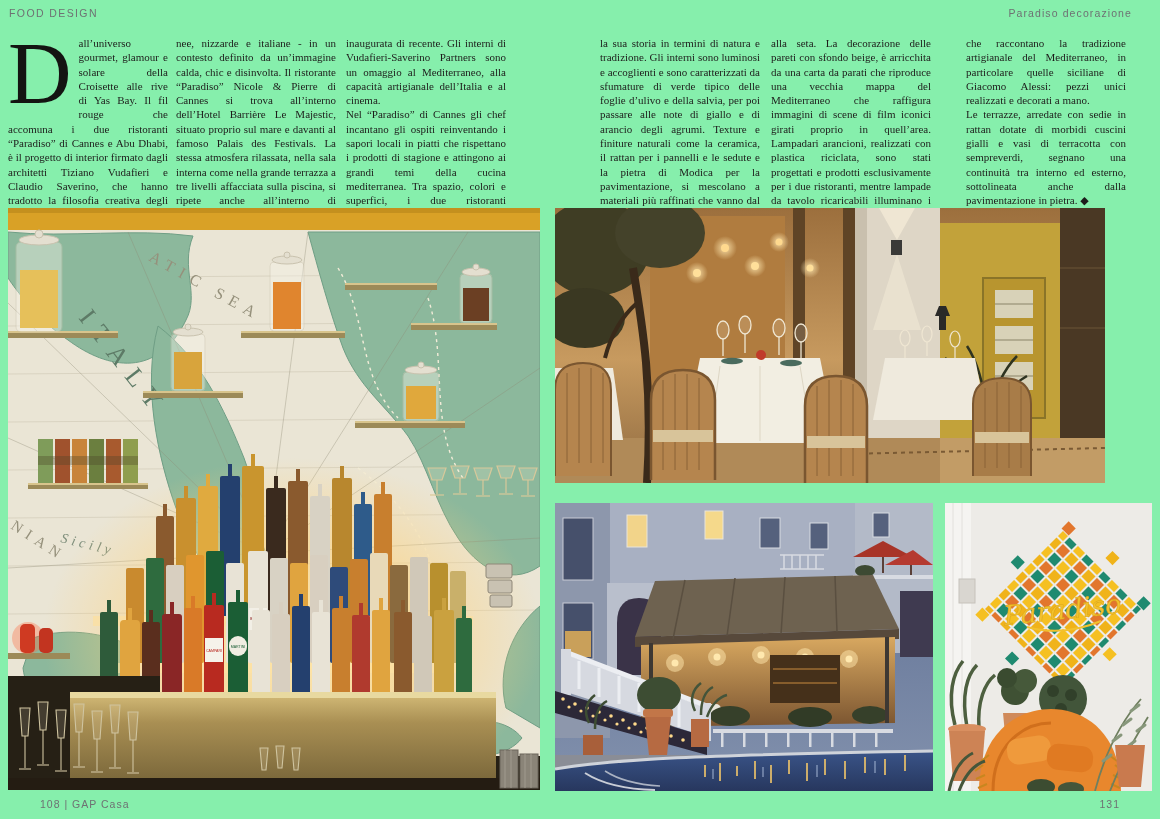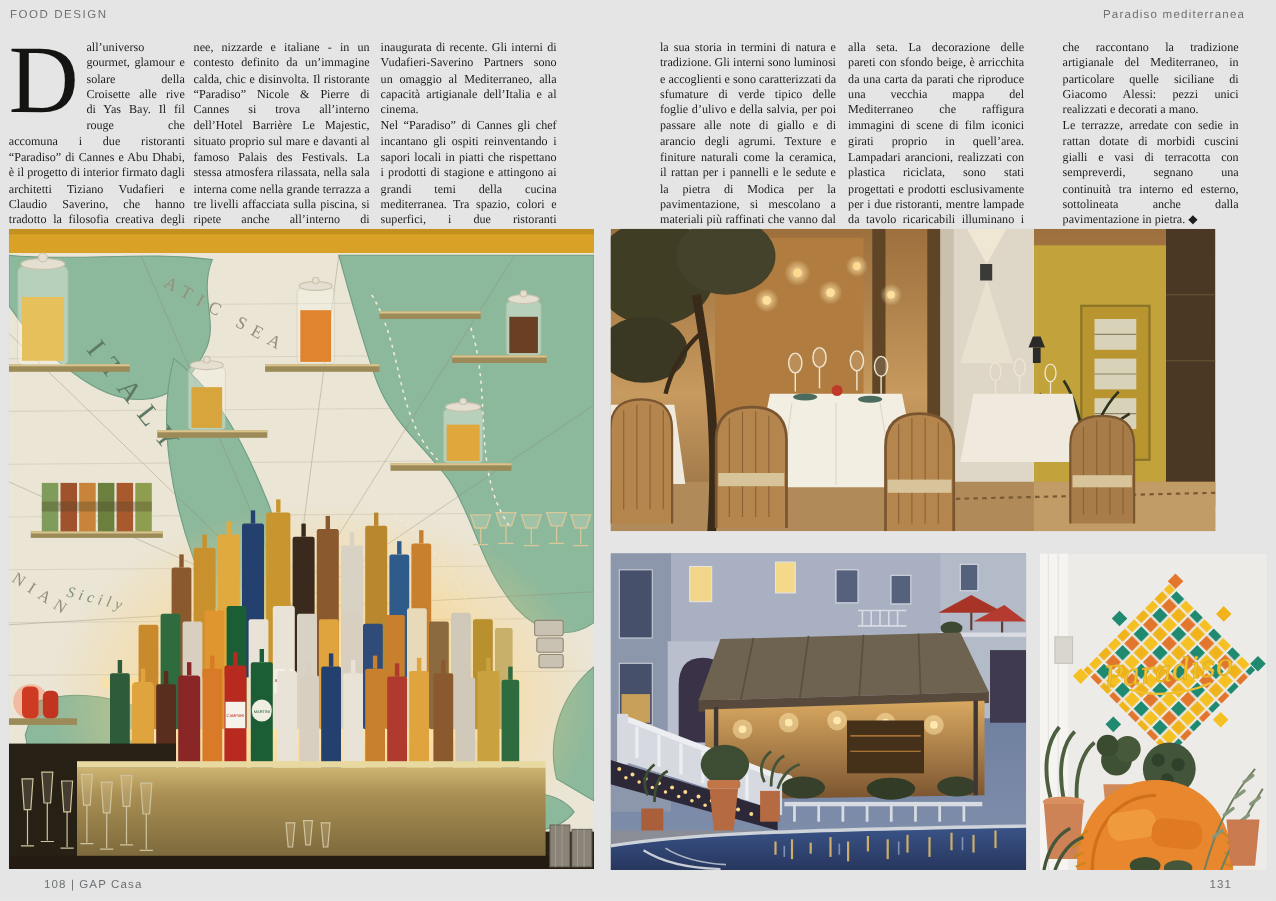--- a/index.html
+++ b/index.html
@@ -1,18 +1,18 @@
 <!DOCTYPE html>
 <html><head>
 <meta charset="utf-8">
 <style>
   * { margin:0; padding:0; box-sizing:border-box; }
   html,body { background:#ffffff; }
   .page {
-    position:relative; width:1160px; height:819px; background:#e5e5e5;
+    position:relative; width:1160px; height:819px; background:#86efac;
     font-family:"Liberation Serif", serif; overflow:hidden;
   }
   .meta {
     font-family:"Liberation Sans", sans-serif; font-size:10.5px;
     letter-spacing:1.4px; color:#6e7173;
   }
   .header-left  { position:absolute; left:9px;  top:7px; }
   .header-right { position:absolute; right:28px; top:7px; letter-spacing:1.1px; }
   .footer-left  { position:absolute; left:9px;  top:798px; letter-spacing:1px;margin-left:31px; }
   .footer-right { position:absolute; right:40px; top:798px; letter-spacing:1px; }
@@ -33,21 +33,21 @@
   .ph-dining { left:555px; top:208px; width:550px; height:275px; }
   .ph-pool   { left:555px; top:503px; width:378px; height:288px; }
   .ph-wall   { left:945px; top:503px; width:207px; height:288px; }
 </style>
 </head>
 <body>
 
 <div class="page">
 
   <div class="meta header-left">FOOD DESIGN</div>
-  <div class="meta header-right">Paradiso mediterranea</div>
+  <div class="meta header-right">Paradiso decorazione</div>
 
   <div class="col c1">
     <span class="dropcap">D</span><span class="txt">all’universo gourmet, glamour e solare della Croisette alle rive di Yas Bay. Il fil rouge che accomuna i due ristoranti “Paradiso” di Cannes e Abu Dhabi, è il progetto di interior firmato dagli architetti Tiziano Vudafieri e Claudio Saverino, che hanno tradotto la filosofia creativa degli chef Pierre Gagnaire e Nicole Rubi - e la loro cucina ispirata alle specialità mediterra-</span>
   </div>
   <div class="col c2">
     <span class="txt">nee, nizzarde e italiane - in un contesto definito da un’immagine calda, chic e disinvolta. Il ristorante “Paradiso” Nicole &amp; Pierre di Cannes si trova all’interno dell’Hotel Barrière Le Majestic, situato proprio sul mare e davanti al famoso Palais des Festivals. La stessa atmosfera rilassata, nella sala interna come nella grande terrazza a tre livelli affacciata sulla piscina, si ripete anche all’interno di “Paradiso” Abu Dhabi, meta gourmet</span>
   </div>
   <div class="col c3">
     <span class="txt">inaugurata di recente. Gli interni di Vudafieri-Saverino Partners sono un omaggio al Mediterraneo, alla capacità artigianale dell’Italia e al cinema.
 Nel “Paradiso” di Cannes gli chef incantano gli ospiti reinventando i sapori locali in piatti che rispettano i prodotti di stagione e attingono ai grandi temi della cucina mediterranea. Tra spazio, colori e superfici, i due ristoranti rispecchiano l’anima del Mediterraneo, raccontando</span>

